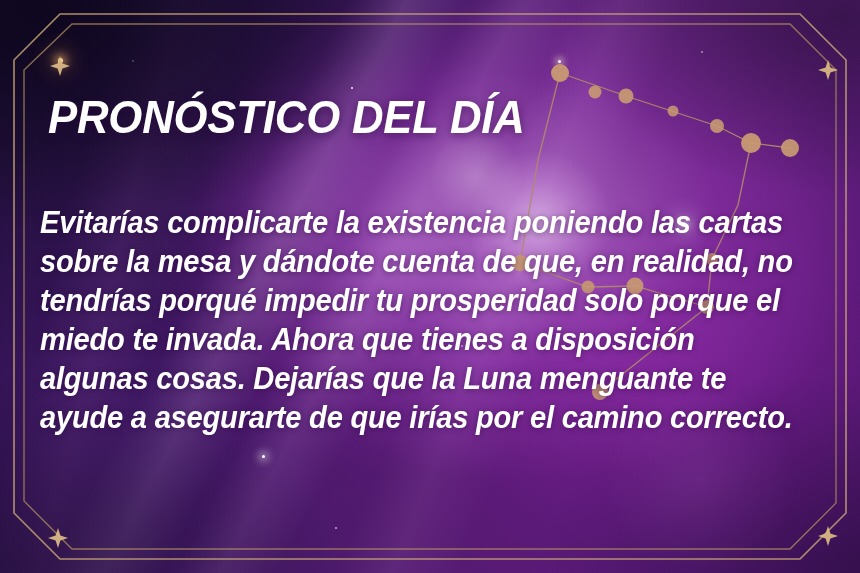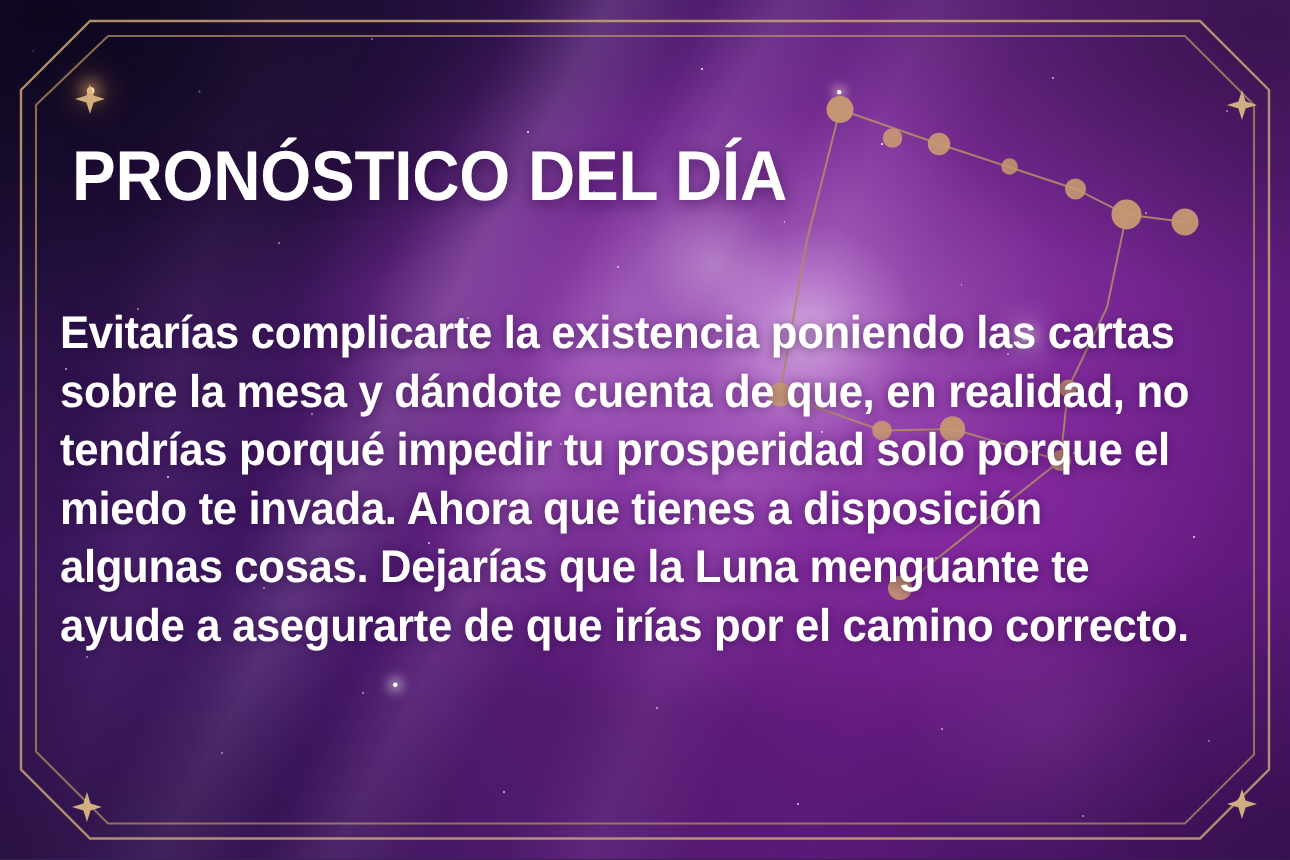--- a/index.html
+++ b/index.html
@@ -158,20 +158,21 @@
     pointer-events: none;
   }
 
   
   #content {
     position: absolute;
     left: 0;
     top: 0;
     width: 860px;
     height: 514px;
+    font-style: italic;
   }
 
   #title {
     position: absolute;
     left: 48px;
     top: 92px;
     margin: 0;
     color: #ffffff;
     font-size: 47px;
     line-height: 50px;

